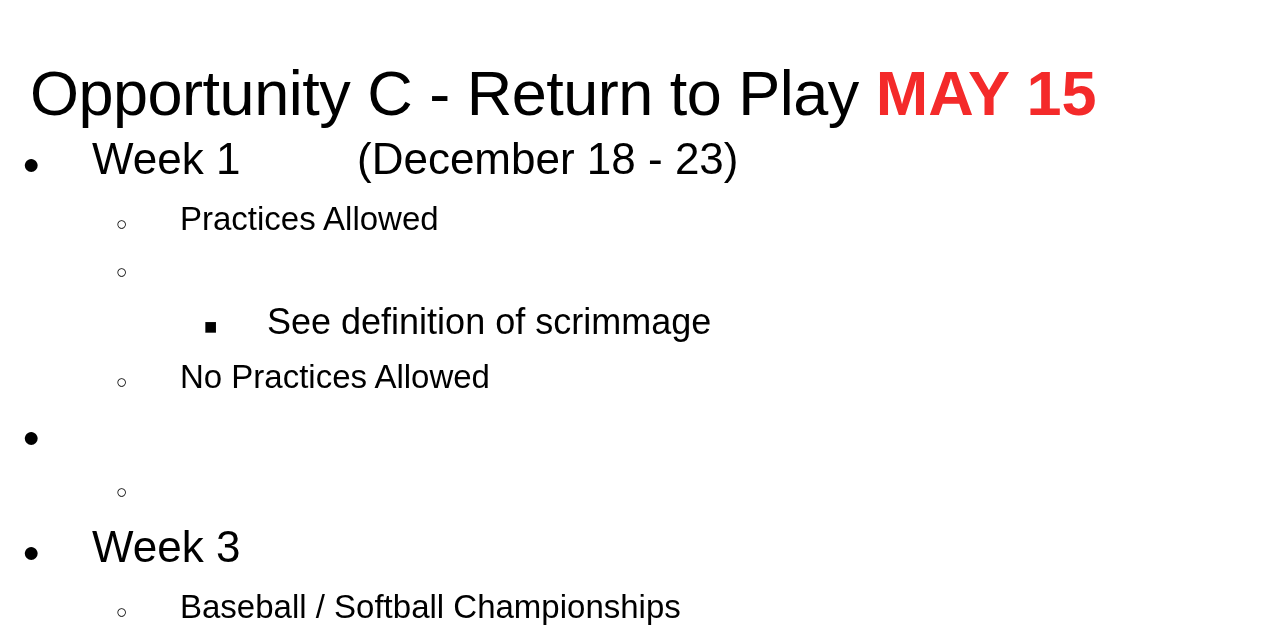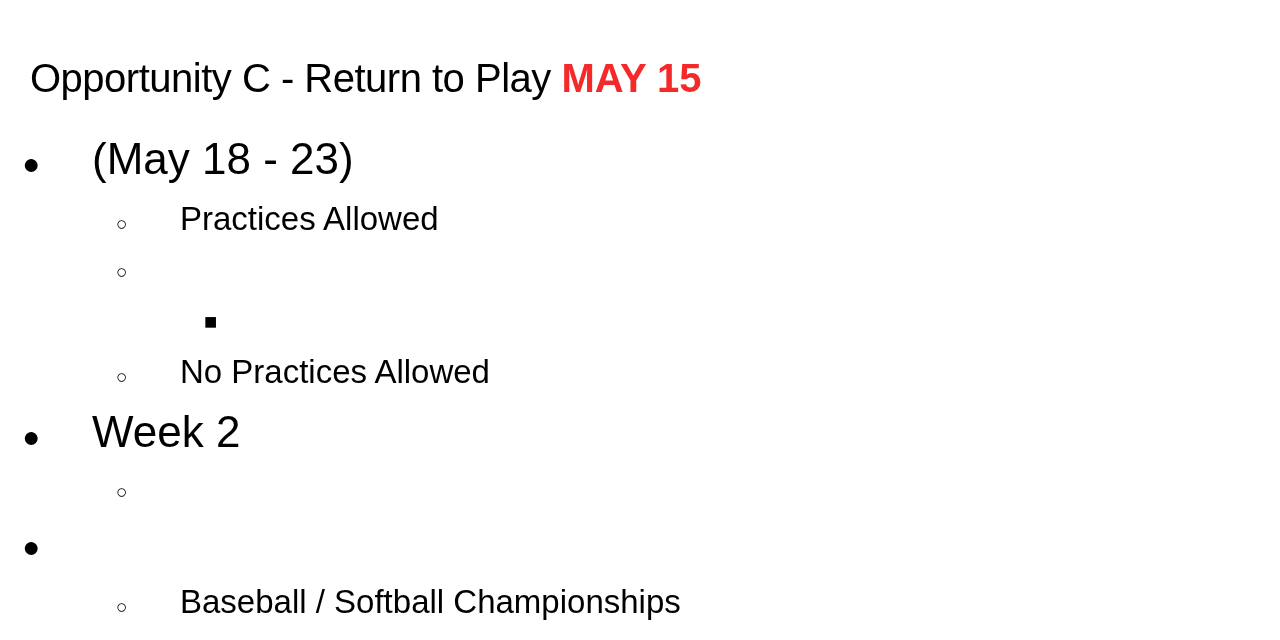--- a/index.html
+++ b/index.html
@@ -22,21 +22,21 @@
     height: 640px;
     background: #ffffff;
   }
 
   
   .slide-title {
     position: absolute;
     left: 30px;
     top: 12px;
     width: 1230px;
-    font-size: 40px;
+    font-size: 63px;
     line-height: 78px;
     font-weight: 400;
     letter-spacing: -0.5px;
     white-space: nowrap;
   }
   .title-main { color: #000000; }
   .title-accent {
     font-weight: 700;
     letter-spacing: 0px;
   }
@@ -109,52 +109,54 @@
 <div class="slide" style="background: rgb(255, 255, 255);">
 
   <h1 class="slide-title">
     <span class="title-main" style="color: rgb(0, 0, 0);">Opportunity C - Return to Play </span><span class="title-accent" style="color: rgb(244, 42, 42);">MAY 15</span>
   </h1>
 
   <div class="body-list">
 
     <div class="row lvl1">
       <span class="marker">●</span>
-      <span class="date">(May 18 - 23)</span>
+      <span class="label">Week 1</span>
+      <span class="date">(December 18 - 23)</span>
     </div>
 
     <div class="row lvl2">
       <span class="marker">○</span>
       <span class="text">Practices Allowed</span>
     </div>
 
     <div class="row lvl2">
       <span class="marker">○</span>
     </div>
 
     <div class="row lvl3">
       <span class="marker">■</span>
+      <span class="text">See definition of scrimmage</span>
     </div>
 
     <div class="row lvl2">
       <span class="marker">○</span>
       <span class="text">No Practices Allowed</span>
     </div>
 
     <div class="row lvl1">
       <span class="marker">●</span>
-      <span class="label">Week 2</span>
     </div>
 
     <div class="row lvl2">
       <span class="marker">○</span>
     </div>
 
     <div class="row lvl1">
       <span class="marker">●</span>
+      <span class="label">Week 3</span>
     </div>
 
     <div class="row lvl2">
       <span class="marker">○</span>
       <span class="text">Baseball / Softball Championships</span>
     </div>
 
   </div>
 </div>
 

